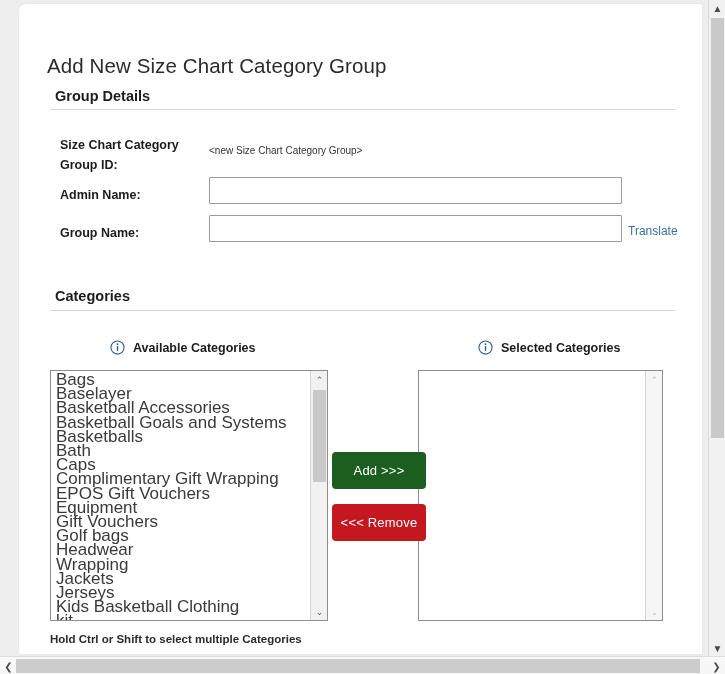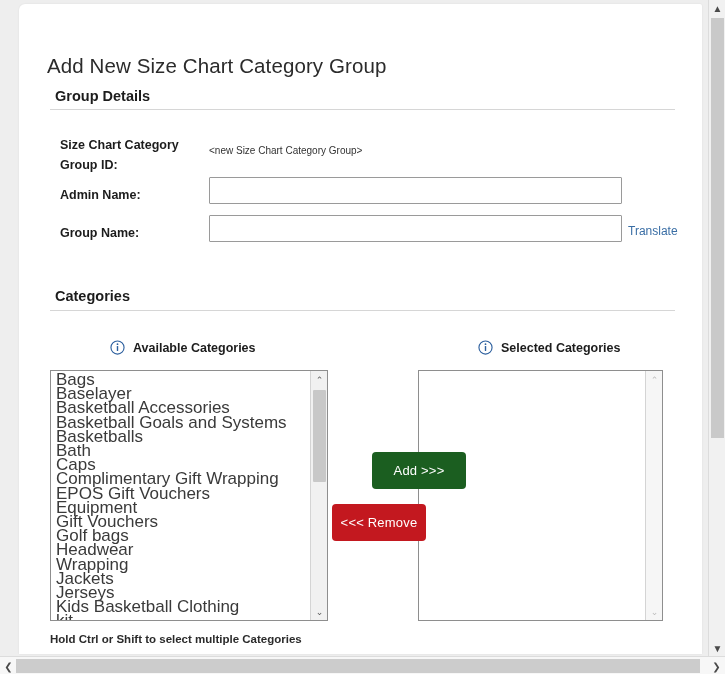--- a/index.html
+++ b/index.html
@@ -200,21 +200,21 @@
     left: 313px;
     width: 94px; height: 37px;
     border: none;
     border-radius: 4px;
     color: #ffffff;
     font-family: "Liberation Sans", sans-serif;
     font-size: 13px;
     cursor: pointer;
     letter-spacing: 0.2px;
   }
-  #btn-add    { top: 448px; background: #1b5e20; margin-left: 40px; }
+  #btn-add    { top: 448px; background: #1b5e20; }
   #btn-remove { top: 500px; background: #c3181f; }
 
   #hint-text {
     position: absolute;
     left: 31px; top: 629px;
     font-size: 11.5px;
     font-weight: bold;
     color: #2b2b2b;
     white-space: nowrap;
   }

